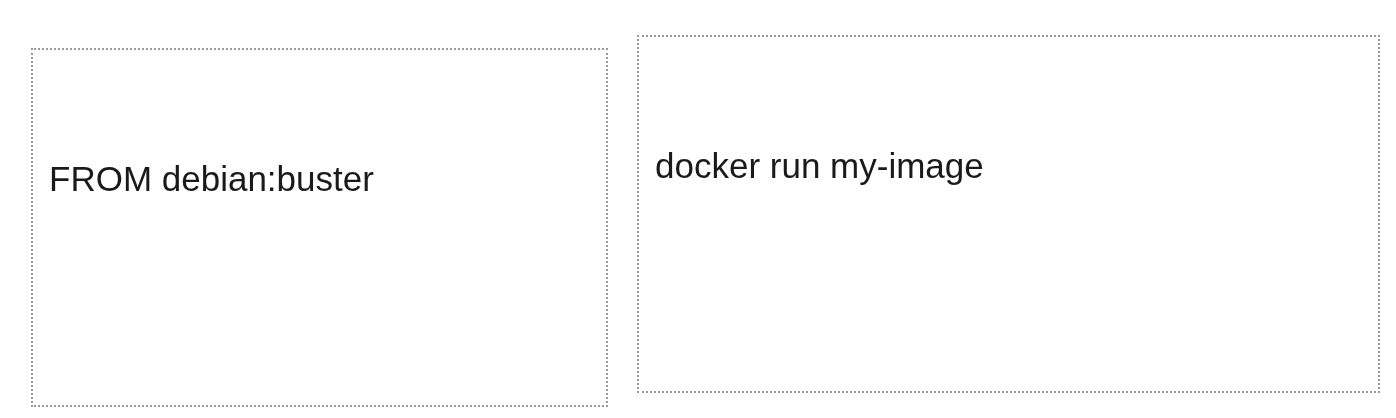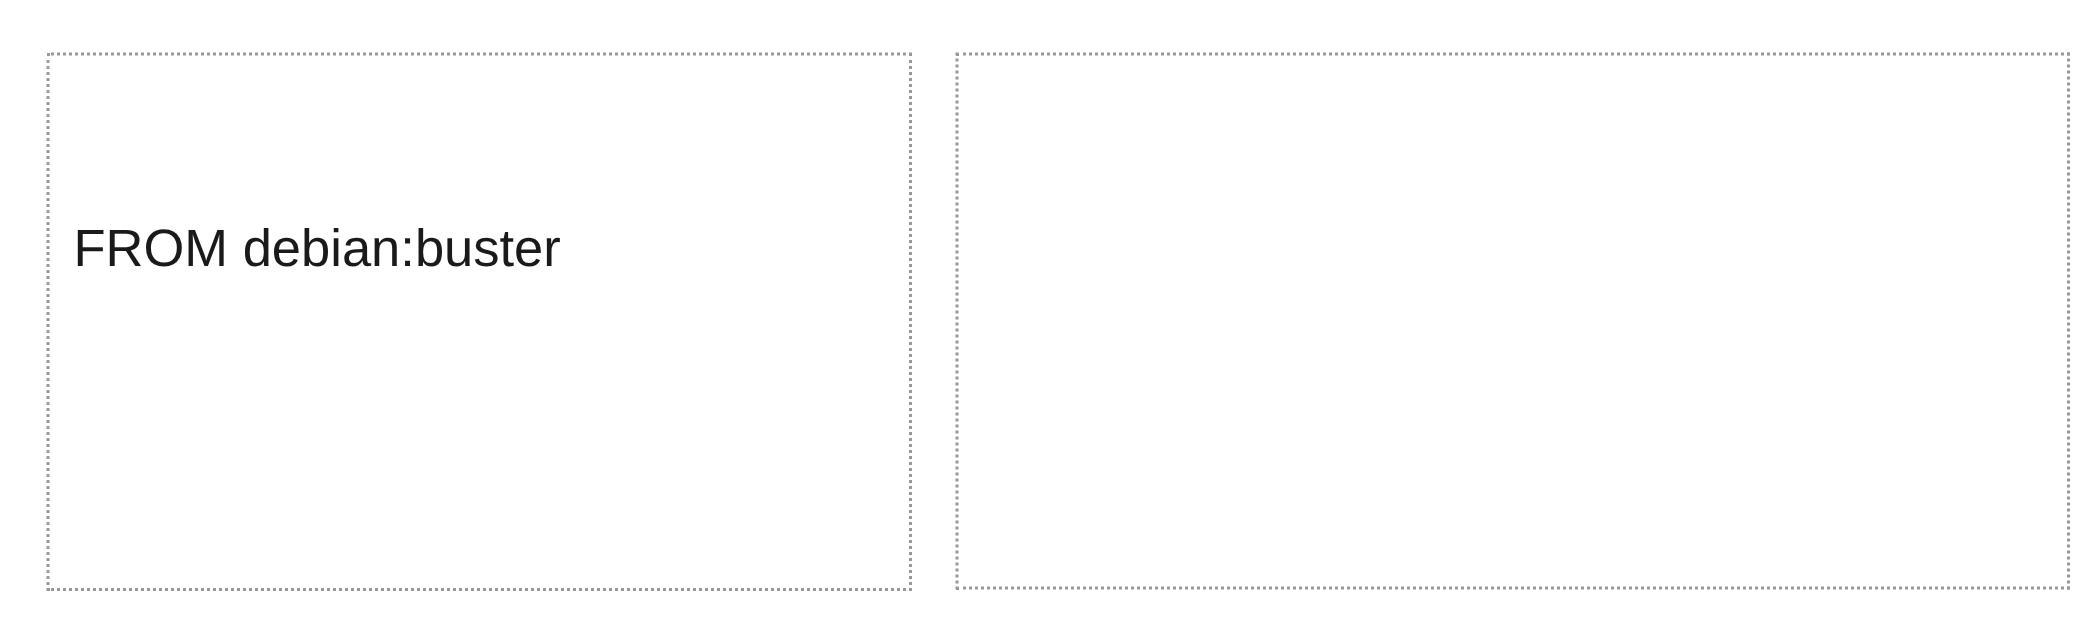--- a/index.html
+++ b/index.html
@@ -25,21 +25,21 @@
     border: 2px dotted var(--border-color);
     padding: 9px 16px;
     font-size: 35px;
     line-height: 48px;
     color: var(--text-color);
     white-space: pre;
     overflow: hidden;
   }
   .panel-left {
     left: 31px;
-    top: 35px;
+    top: 48px;
     width: 577px;
     height: 359px;
   }
   .panel-right {
     left: 637px;
     top: 35px;
     width: 743px;
     height: 358px;
   }
   .code-line {
@@ -55,20 +55,21 @@
   <section class="panel panel-left">
     <div class="code-line">FROM debian:buster</div>
     <div class="code-line"></div>
     
     
     
     
   </section>
 
   <section class="panel panel-right">
+    <div class="code-line">docker run my-image</div>
     
     
     
     
     
   </section>
 
 </div>
 
 </body></html>

